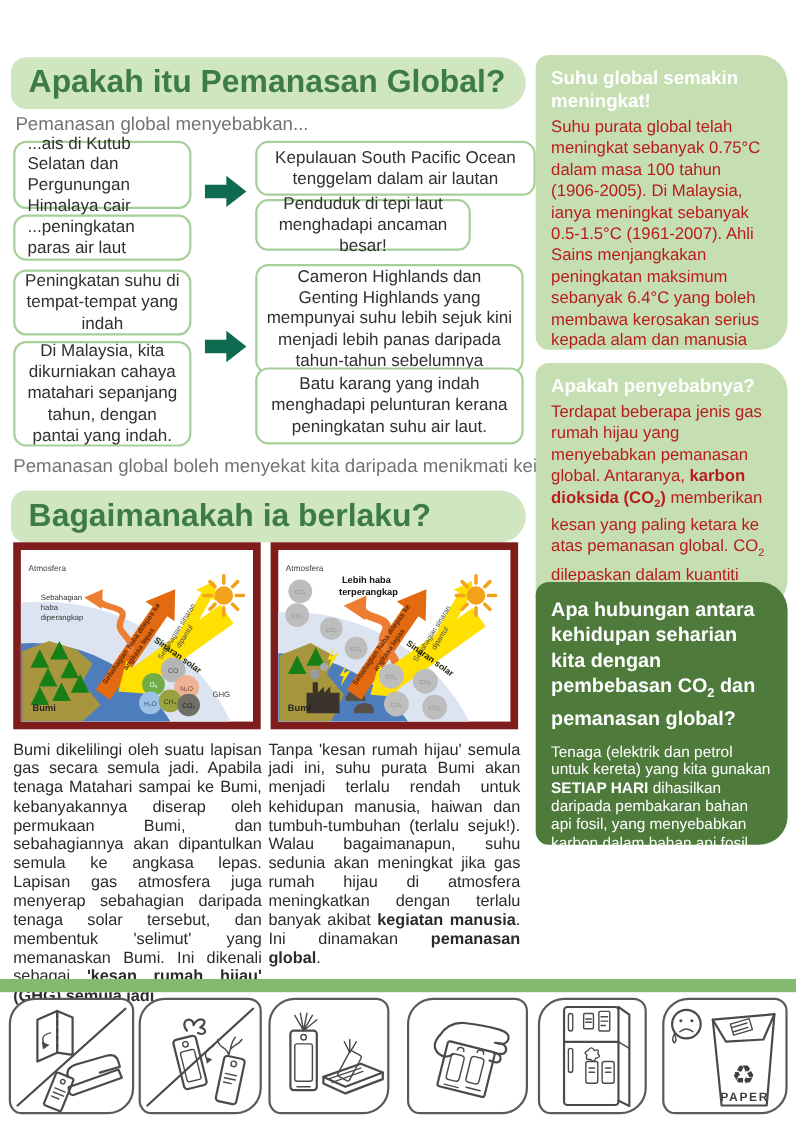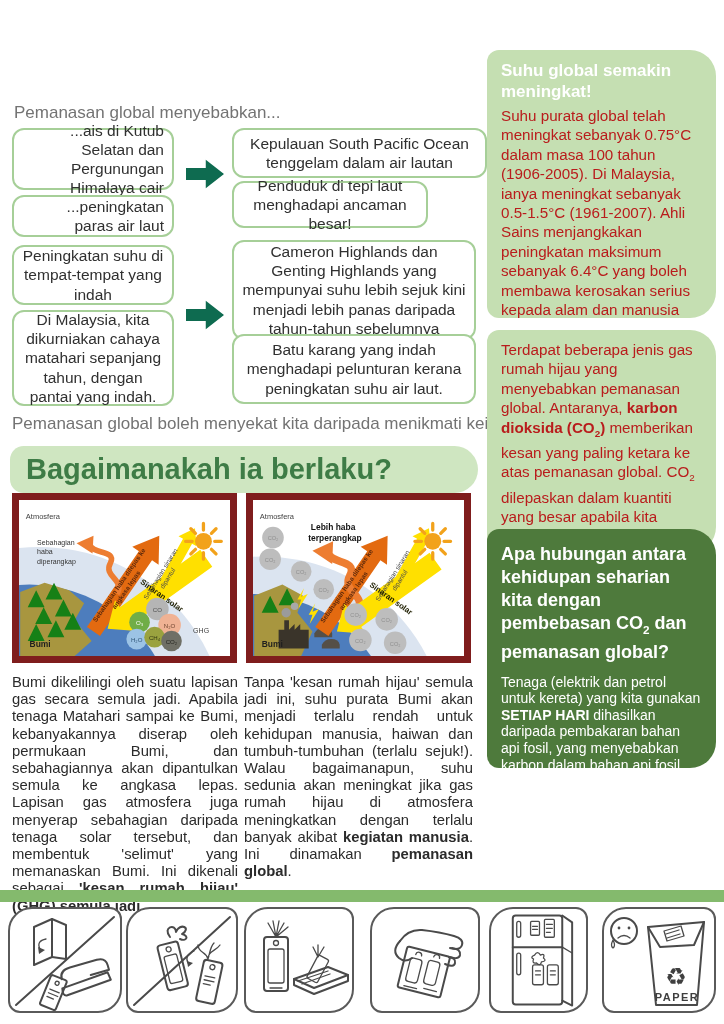--- a/index.html
+++ b/index.html
@@ -7,21 +7,21 @@
         font-family:"Liberation Sans",sans-serif;color:var(--ink,#262626);}
   
   .band{position:absolute;left:10px;width:468px;height:47px;background:var(--band-green,#cfe6c1);
         border-radius:14px 24px 24px 14px;display:flex;align-items:center;}
   .band .t{font-size:29px;font-weight:bold;color:var(--title-green,#3e7c46);padding-left:16px;white-space:nowrap;}
   .lead{position:absolute;font-size:17px;color:#737373;}
   
   .flow-box{position:absolute;background:#fff;border:2px solid var(--box-border-green,#a6cf98);
         border-radius:12px;box-sizing:border-box;display:flex;align-items:center;justify-content:center;
         text-align:center;font-size:15.5px;line-height:1.24;color:#303030;padding:3px 8px;}
-  .flow-box.la{justify-content:flex-start;text-align:right;padding-left:11px;}
+  .flow-box.la{justify-content:flex-start;text-align:left;padding-left:11px;}
   .flow-arrow{position:absolute;width:38px;height:34px;background:var(--arrow-green,#0e6b50);
         clip-path:polygon(0 32%,52% 32%,52% 8%,100% 50%,52% 92%,52% 68%,0 68%);}
   
   .diag{position:absolute;top:493px;width:225px;height:170px;border:7px solid #7f1d1d;background:#fff;box-sizing:border-box;}
   .diag svg{display:block;width:100%;height:100%;}
   svg text{font-family:"Liberation Sans",sans-serif;}
   
   .para{position:absolute;top:674px;font-size:14.8px;line-height:17.2px;text-align:justify;color:#2b2b2b;}
   .b{font-weight:bold;} .u{text-decoration:underline;}
   sub{font-size:.65em;}
@@ -40,20 +40,23 @@
          box-sizing:border-box;background:#fff;}
   .panel svg{display:block;width:100%;height:100%;}
   .ln{stroke:#4a4a4a;stroke-width:2;fill:none;stroke-linejoin:round;stroke-linecap:round;}
   .ln2{stroke:#4a4a4a;stroke-width:1.3;fill:none;stroke-linejoin:round;stroke-linecap:round;}
 </style>
 </head>
 <body>
 
 <div class="page">
 
+  <div class="band" style="top:52px;">
+    <span class="t">Apakah itu Pemanasan Global?</span>
+  </div>
 
   <div class="lead" style="left:14px;top:103px;">Pemanasan global menyebabkan...</div>
 
   <div class="flow-box la" style="left:12px;top:128px;width:162px;height:62px;">...ais di Kutub Selatan dan Pergunungan Himalaya cair</div>
   <div class="flow-box la" style="left:12px;top:195px;width:162px;height:42px;">...peningkatan paras air laut</div>
   <div class="flow-box" style="left:12px;top:245px;width:162px;height:60px;">Peningkatan suhu di tempat-tempat yang indah</div>
   <div class="flow-box" style="left:12px;top:310px;width:162px;height:96px;">Di Malaysia, kita dikurniakan cahaya matahari sepanjang tahun, dengan pantai yang indah.</div>
 
   <div class="flow-arrow" style="left:186px;top:157px;"></div>
   <div class="flow-arrow" style="left:186px;top:298px;"></div>
@@ -189,20 +192,21 @@
 
   <div class="para" style="left:12px;width:226px;"><span>Bumi dikelilingi oleh suatu lapisan gas secara semula jadi. Apabila tenaga Matahari sampai ke Bumi, kebanyakannya diserap oleh permukaan Bumi, dan sebahagiannya akan dipantulkan semula ke angkasa lepas. Lapisan gas atmosfera juga menyerap sebahagian daripada tenaga solar tersebut, dan membentuk 'selimut' yang memanaskan Bumi. Ini dikenali sebagai </span><span class="b">'kesan rumah hijau' (GHG) semula jadi</span><span>.</span></div>
   <div class="para" style="left:244px;width:229px;"><span>Tanpa 'kesan rumah hijau' semula jadi ini, suhu purata Bumi akan menjadi terlalu rendah untuk kehidupan manusia, haiwan dan tumbuh-tumbuhan (terlalu sejuk!). Walau bagaimanapun, suhu sedunia akan meningkat jika gas rumah hijau di atmosfera meningkatkan dengan terlalu banyak akibat </span><span class="b">kegiatan manusia</span><span>. Ini dinamakan </span><span class="b">pemanasan global</span><span>.</span></div>
 
   <div class="side light" style="top:50px;height:268px;">
     <h3>Suhu global semakin meningkat!</h3>
     <div class="body">Suhu purata global telah meningkat sebanyak 0.75°C dalam masa 100 tahun (1906-2005). Di Malaysia, ianya meningkat sebanyak 0.5-1.5°C (1961-2007). Ahli Sains menjangkakan peningkatan maksimum sebanyak 6.4°C yang boleh membawa kerosakan serius kepada alam dan manusia</div>
   </div>
 
   <div class="side light" style="top:330px;height:223px;">
+    <h3>Apakah penyebabnya?</h3>
     <div class="body"><span>Terdapat beberapa jenis gas rumah hijau yang menyebabkan pemanasan global. Antaranya, </span><span class="b">karbon dioksida (CO</span><sub class="b">2</sub><span class="b">)</span><span> memberikan kesan yang paling ketara ke atas pemanasan global. CO</span><sub>2</sub><span> dilepaskan dalam kuantiti yang besar apabila kita membakar bahan api fosil seperti arang batu dan petroleum</span></div>
   </div>
 
   <div class="side dark" style="top:529px;height:239px;padding-top:14px;">
     <h3><span>Apa hubungan antara kehidupan seharian kita dengan pembebasan CO</span><sub>2</sub><span> dan pemanasan global?</span></h3>
     <div class="body"><span>Tenaga (elektrik dan petrol untuk kereta) yang kita gunakan </span><span class="b">SETIAP HARI</span><span> dihasilkan daripada pembakaran bahan api fosil, yang menyebabkan karbon dalam bahan api fosil tersebut dilepaskan ke atmosfera dalam bentuk </span><span class="b u">karbon</span><span> dioksida, CO</span><sub>2</sub><span>.</span></div>
     <div class="foot"><span class="b">Kehidupan seharian kita berkait rapat dengan pembebasan CO</span><sub class="b">2</sub><span class="b">!!</span></div>
   </div>
 
   <div class="strip"></div>

